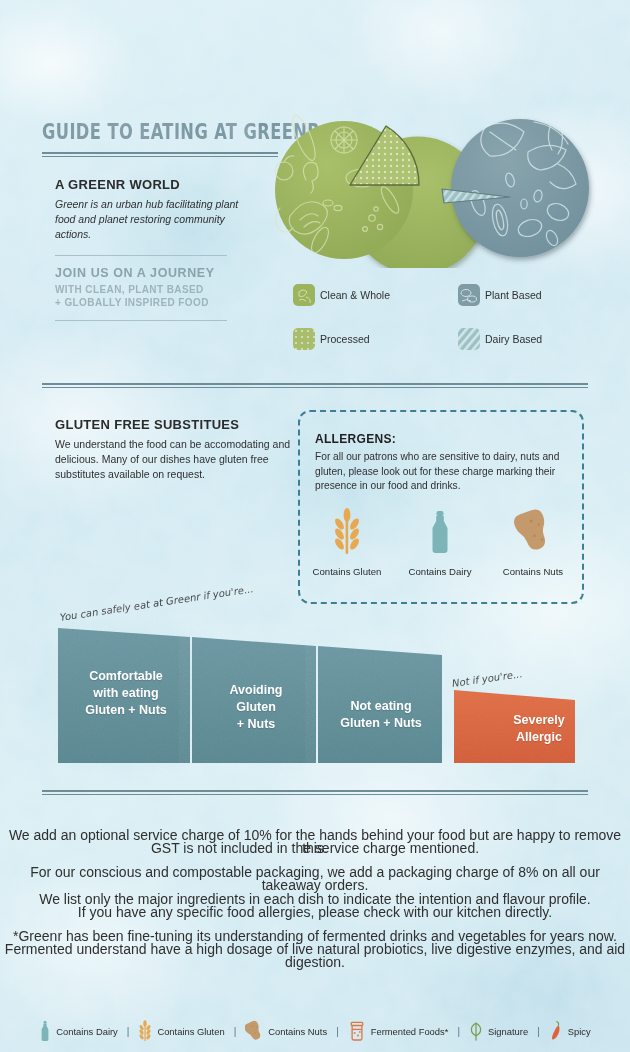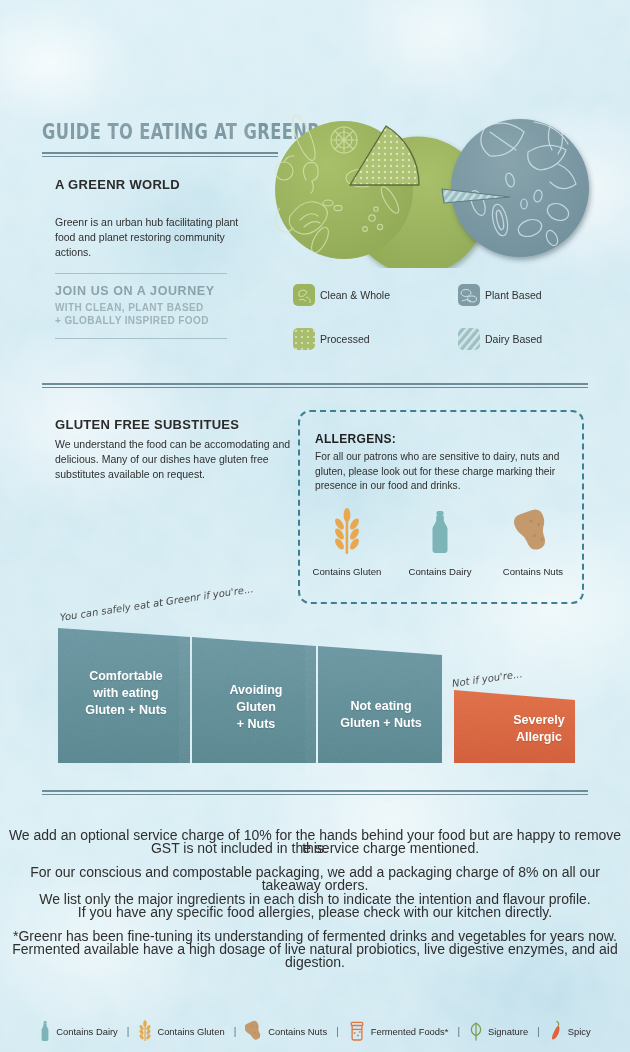--- a/index.html
+++ b/index.html
@@ -98,21 +98,21 @@
   </defs>
   <rect width="630" height="1052" filter="url(#nz2)"></rect>
   <rect width="630" height="1052" filter="url(#nz)" opacity="0.55"></rect>
 </svg>
 
 <div class="title">GUIDE TO EATING AT GREENR</div>
 <div class="rule layer" style="left:42px;top:152px;width:236px;"></div>
 
 <div class="layer" style="left:55px;top:177px;width:200px;">
   <div class="h3">A GREENR WORLD</div>
-  <div class="body-txt" style="margin-top:23px;">Greenr is an urban hub facilitating plant food and planet restoring community actions.</div>
+  <div class="body-txt" style="margin-top:5px;font-style:italic;">Greenr is an urban hub facilitating plant food and planet restoring community actions.</div>
   <div class="thin-rule" style="margin:13px 0 10px 0;width:172px;"></div>
   <div class="join-main">JOIN US ON A JOURNEY</div>
   <div class="join-sub" style="margin-top:3px;">WITH CLEAN, PLANT BASED</div>
   <div class="join-sub">+ GLOBALLY INSPIRED FOOD</div>
   <div class="thin-rule" style="margin-top:11px;width:172px;"></div>
 </div>
 
 <svg class="layer" style="left:262px;top:108px;" width="362" height="160">
   <defs>
     <radialGradient id="gGrn" cx="38%" cy="32%" r="78%">
@@ -367,21 +367,21 @@
 </div>
 
 <div class="rule layer" style="left:42px;top:790px;width:546px;"></div>
 
 <div class="foot-p layer" style="top:829px;">We add an optional service charge of 10% for the hands behind your food but are happy to remove this.</div>
 <div class="foot-p layer" style="top:842px;">GST is not included in the service charge mentioned.</div>
 <div class="foot-p layer" style="top:866px;">For our conscious and compostable packaging, we add a packaging charge of 8% on all our takeaway orders.</div>
 <div class="foot-p layer" style="top:893px;">We list only the major ingredients in each dish to indicate the intention and flavour profile.</div>
 <div class="foot-p layer" style="top:906px;">If you have any specific food allergies, please check with our kitchen directly.</div>
 <div class="foot-p layer" style="top:930px;">*Greenr has been fine-tuning its understanding of fermented drinks and vegetables for years now.</div>
-<div class="foot-p layer" style="top:943px;">Fermented available have a high dosage of live natural probiotics, live digestive enzymes, and aid digestion.</div>
+<div class="foot-p layer" style="top:943px;">Fermented understand have a high dosage of live natural probiotics, live digestive enzymes, and aid digestion.</div>
 
 <div id="icon-bar">
 
   <div class="ib-item">
     <svg width="12" height="22">
       <g fill="#7cb4b8">
         <rect x="4.6" y="1" width="3" height="2.4" rx=".9"></rect>
         <path d="M4.4 3.4 L7.6 3.4 L7.6 6 L9.4 9.4 L9.4 19.6 q0 1.4 -1.4 1.4 L4 21 q-1.4 0 -1.4 -1.4 L2.6 9.4 L4.4 6 Z"></path>
       </g>
     </svg>

